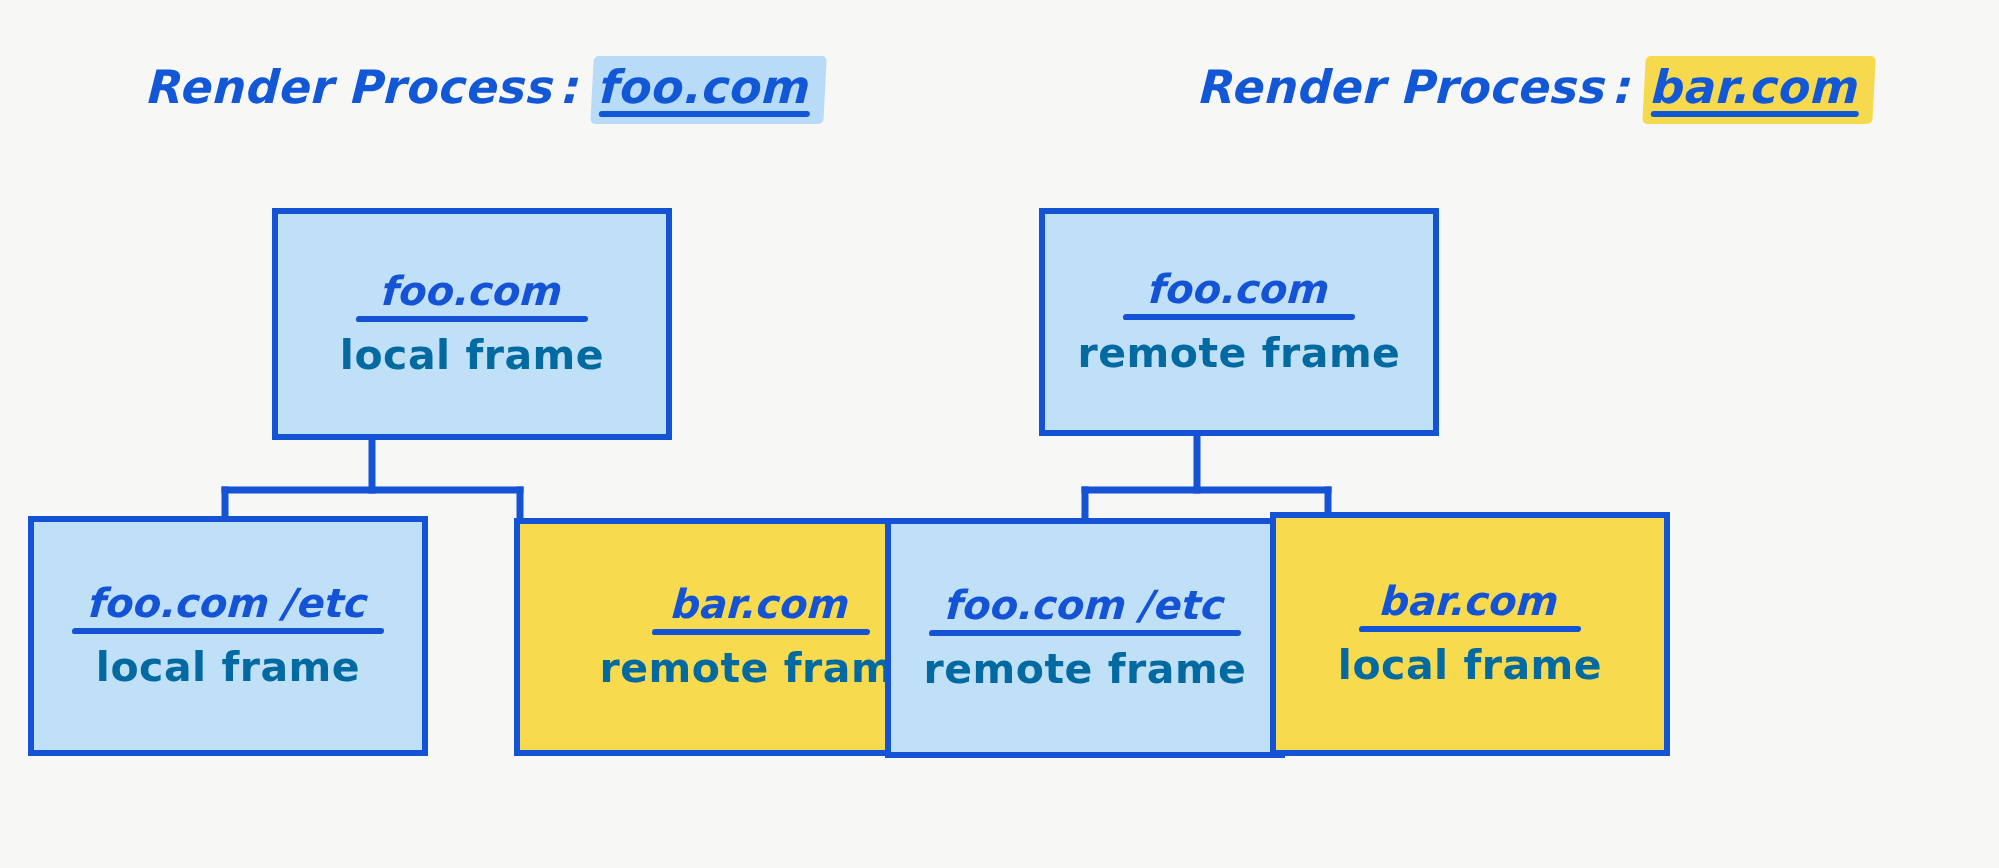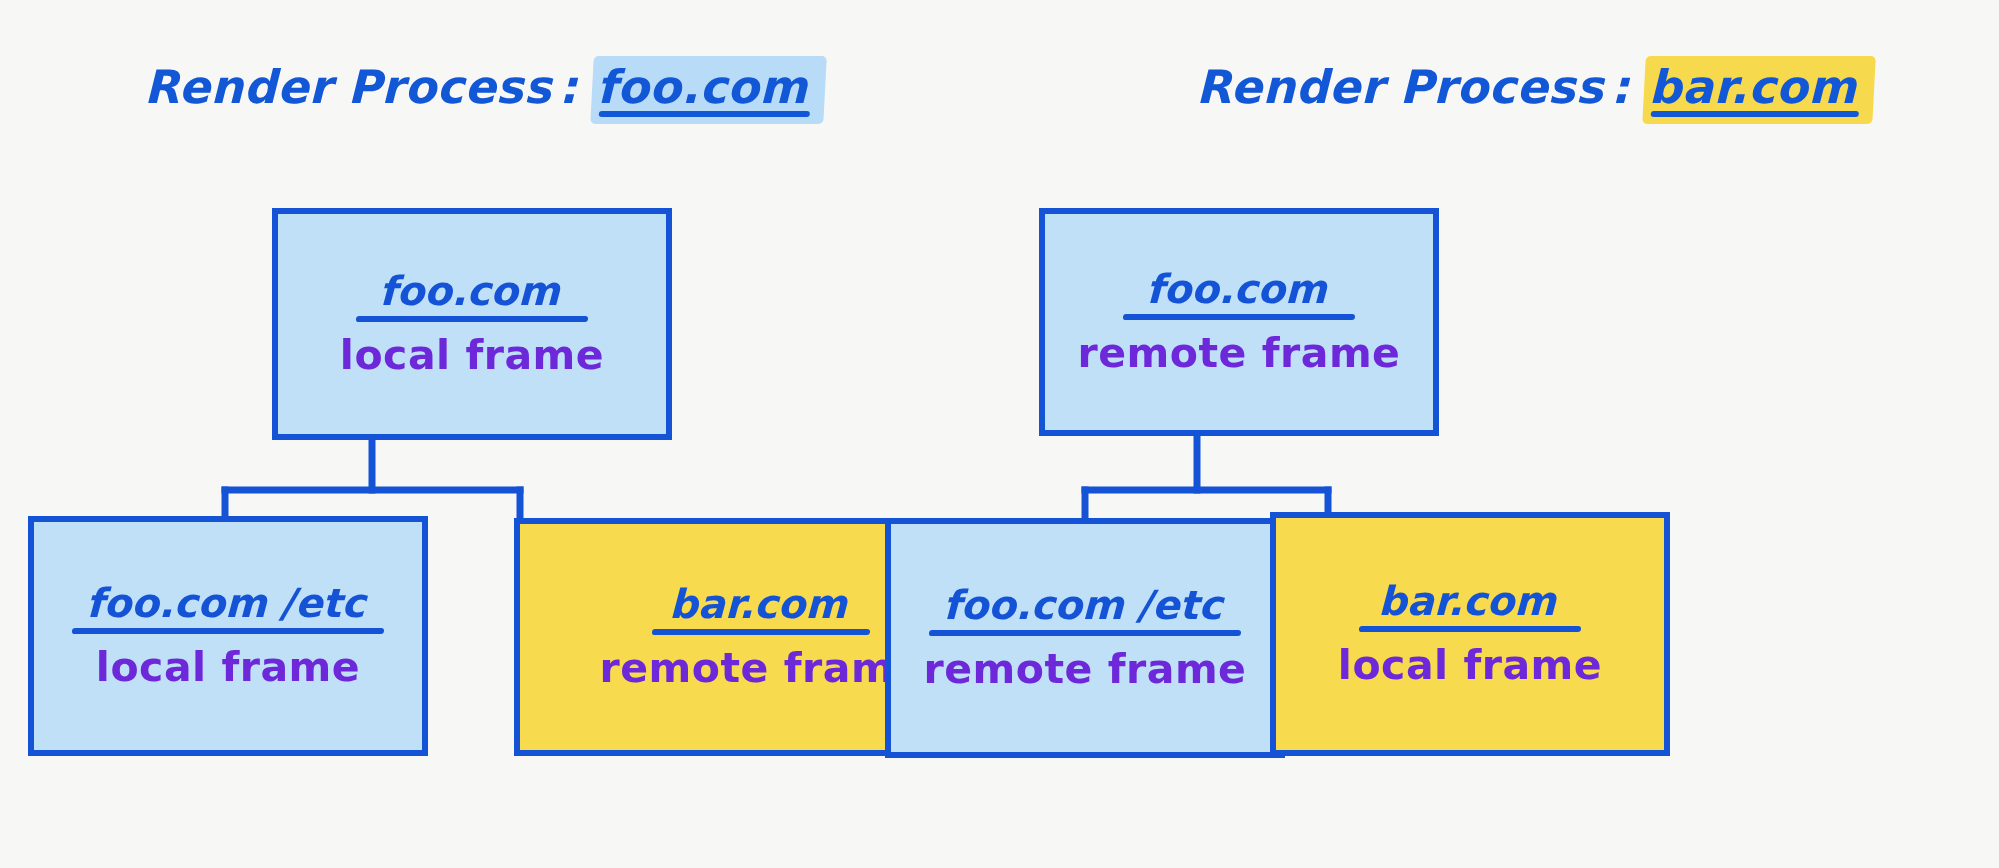--- a/index.html
+++ b/index.html
@@ -106,21 +106,21 @@
     height: 6px;
     background: #1453d6;
     border-radius: 3px;
     margin-top: 4px;
     margin-bottom: 12px;
     transform: skewX(-4deg);
   }
   .node-kind {
     font-size: 41px;
     line-height: 1.05;
-    color: #6d28d9;
+    color: #0369a1;
     font-weight: 700;
     white-space: nowrap;
     font-family: "DejaVu Sans", sans-serif;
     letter-spacing: 0.5px;
   }
 
   
   .connectors {
     position: absolute;
     left: 0; top: 0;

